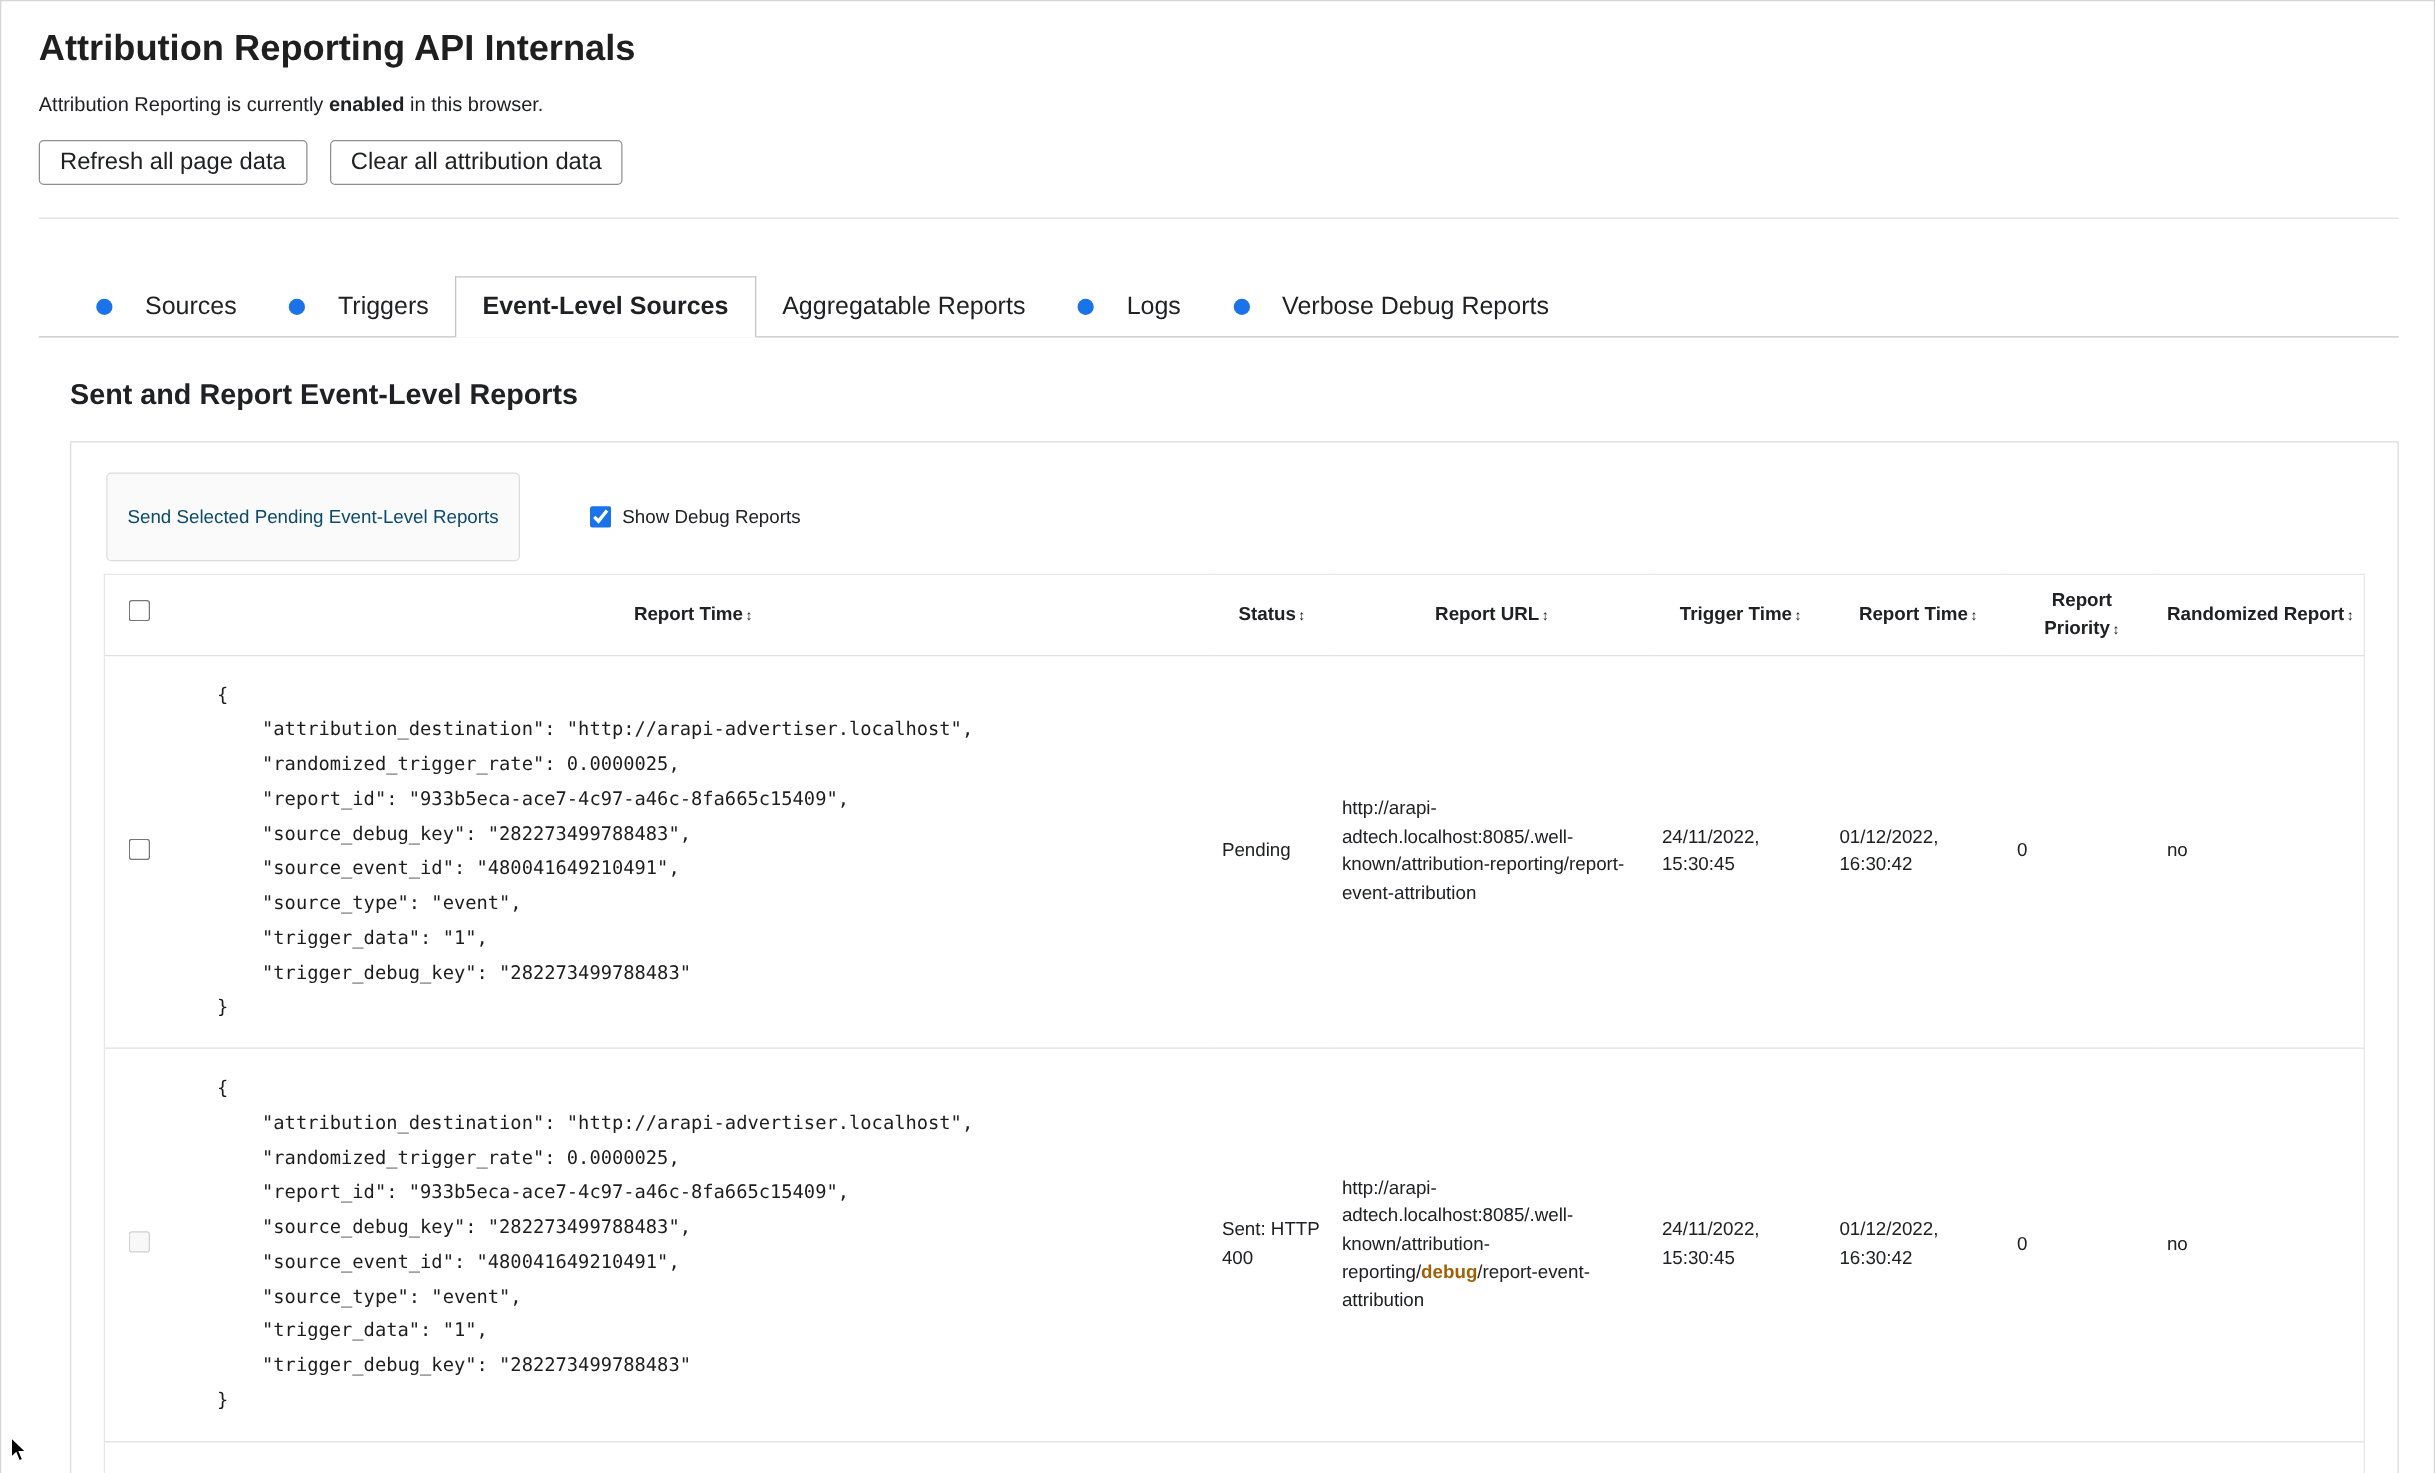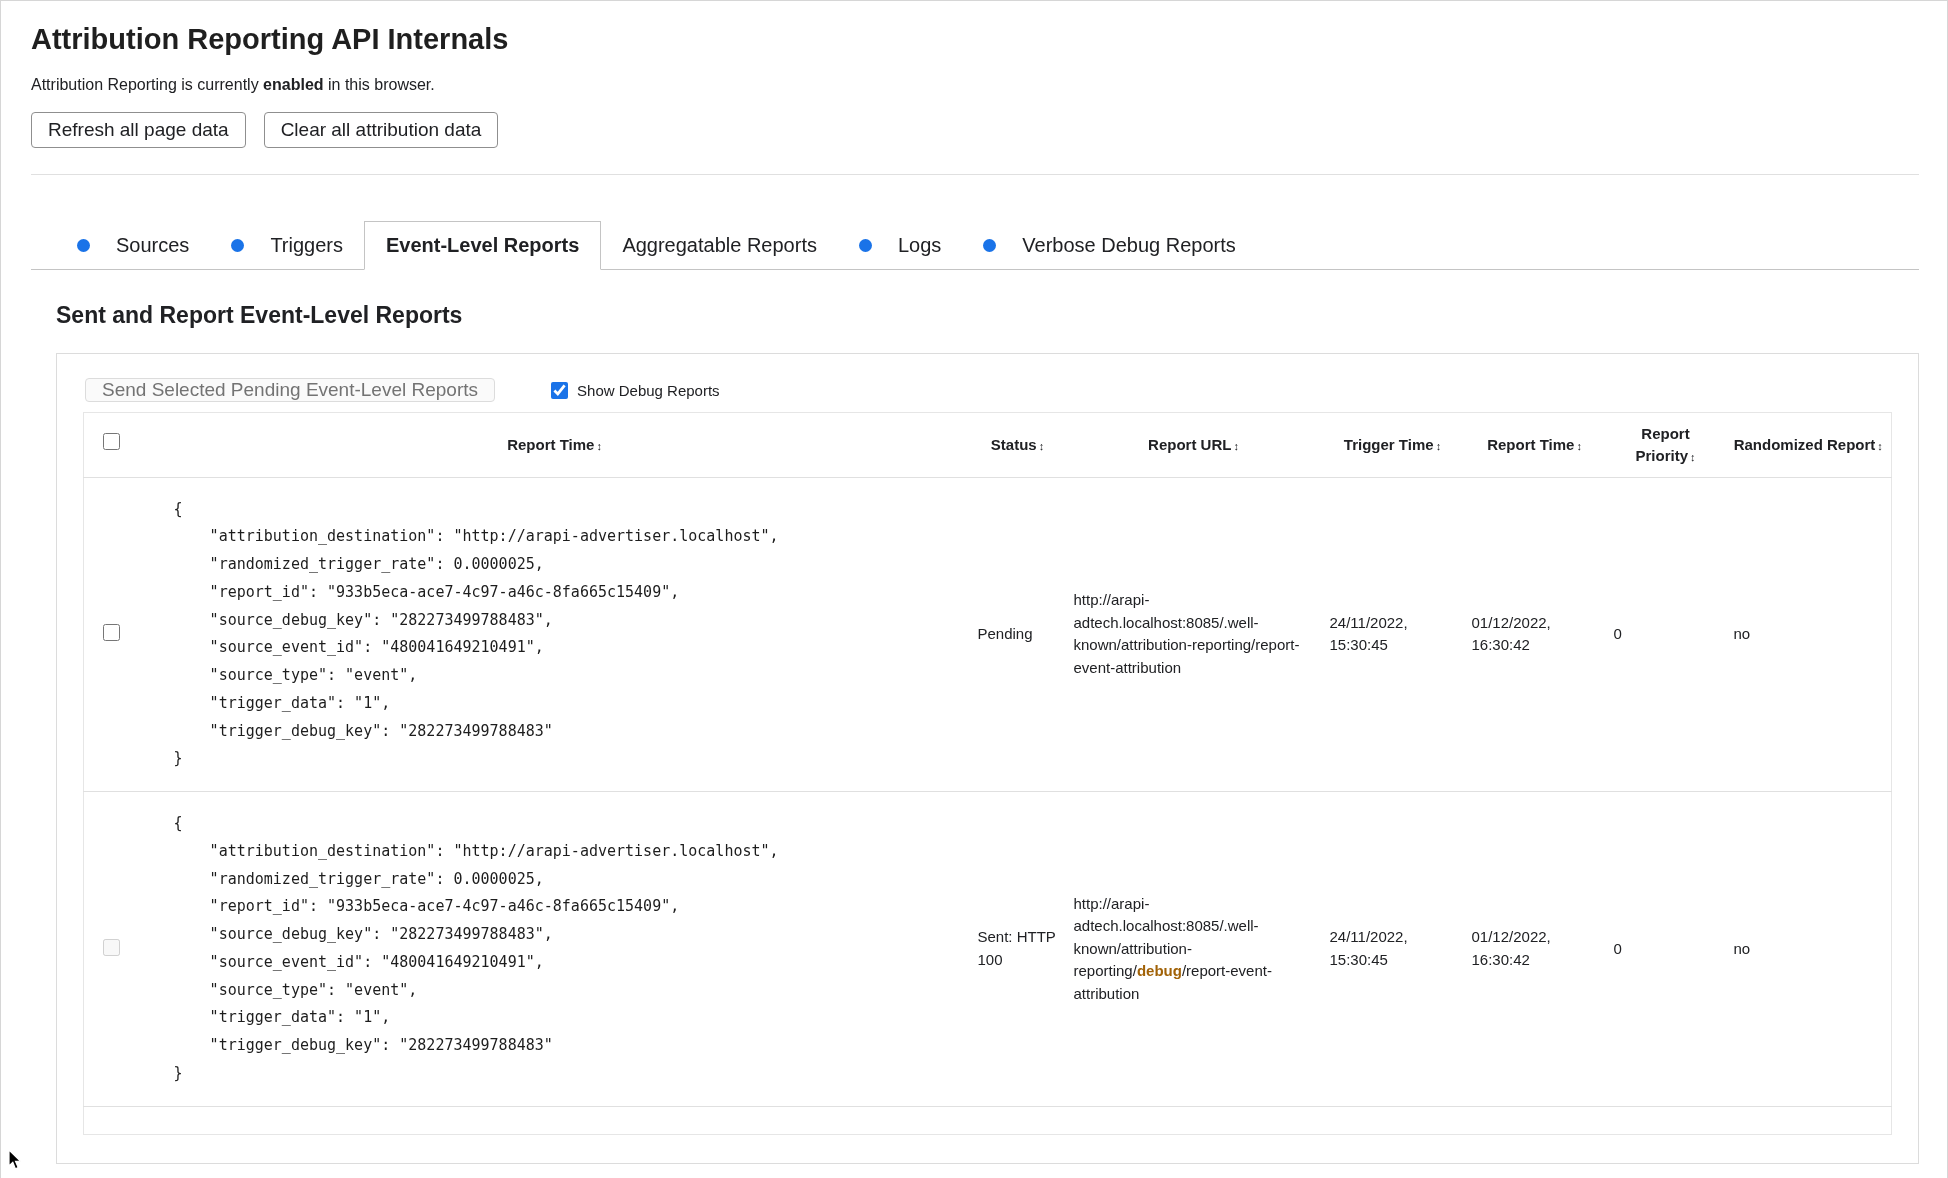--- a/index.html
+++ b/index.html
@@ -85,26 +85,26 @@
     background: #fff;
   }
   .panel-controls {
     display: flex;
     align-items: center;
     gap: 56px;
     margin: 0 0 10px 2px;
   }
   .send-btn {
     font-family: inherit;
-    font-size: 19px;
-    color: #737373;
+    font-size: 15px;
+    color: #0c4a6e;
     background: #fafafa;
     border: 1px solid #dcdcdc;
     border-radius: 4px;
-    padding: 0 16px;
+    padding: 26px 16px;
     white-space: nowrap;
   }
   .debug-toggle {
     display: flex;
     align-items: center;
     gap: 9px;
     font-size: 15px;
     cursor: pointer;
   }
   input[type="checkbox"] {
@@ -186,21 +186,21 @@
   <div class="tabs">
     <div class="tab">
       <span class="dot"></span>
       <span>Sources</span>
     </div>
     <div class="tab">
       <span class="dot"></span>
       <span>Triggers</span>
     </div>
     <div class="tab active">
-      <span>Event-Level Reports</span>
+      <span>Event-Level Sources</span>
     </div>
     <div class="tab">
       <span>Aggregatable Reports</span>
     </div>
     <div class="tab">
       <span class="dot"></span>
       <span>Logs</span>
     </div>
     <div class="tab">
       <span class="dot"></span>
@@ -272,21 +272,21 @@
     "attribution_destination": "http://arapi-advertiser.localhost",
     "randomized_trigger_rate": 0.0000025,
     "report_id": "933b5eca-ace7-4c97-a46c-8fa665c15409",
     "source_debug_key": "282273499788483",
     "source_event_id": "480041649210491",
     "source_type": "event",
     "trigger_data": "1",
     "trigger_debug_key": "282273499788483"
 }</pre>
             </td>
-          <td class="cell-status">Sent: HTTP 100</td>
+          <td class="cell-status">Sent: HTTP 400</td>
           <td class="cell-url"><span>http://arapi-adtech.localhost:8085/.well-known/attribution-reporting/</span><a class="debug-link">debug</a><span>/report-event-attribution</span></td>
           <td class="cell-time">24/11/2022, 15:30:45</td>
           <td class="cell-time">01/12/2022, 16:30:42</td>
           <td class="cell-num">0</td>
           <td class="cell-num">no</td>
         </tr>
       </tbody>
       <tfoot>
         <tr>
           <td colspan="8"></td>

